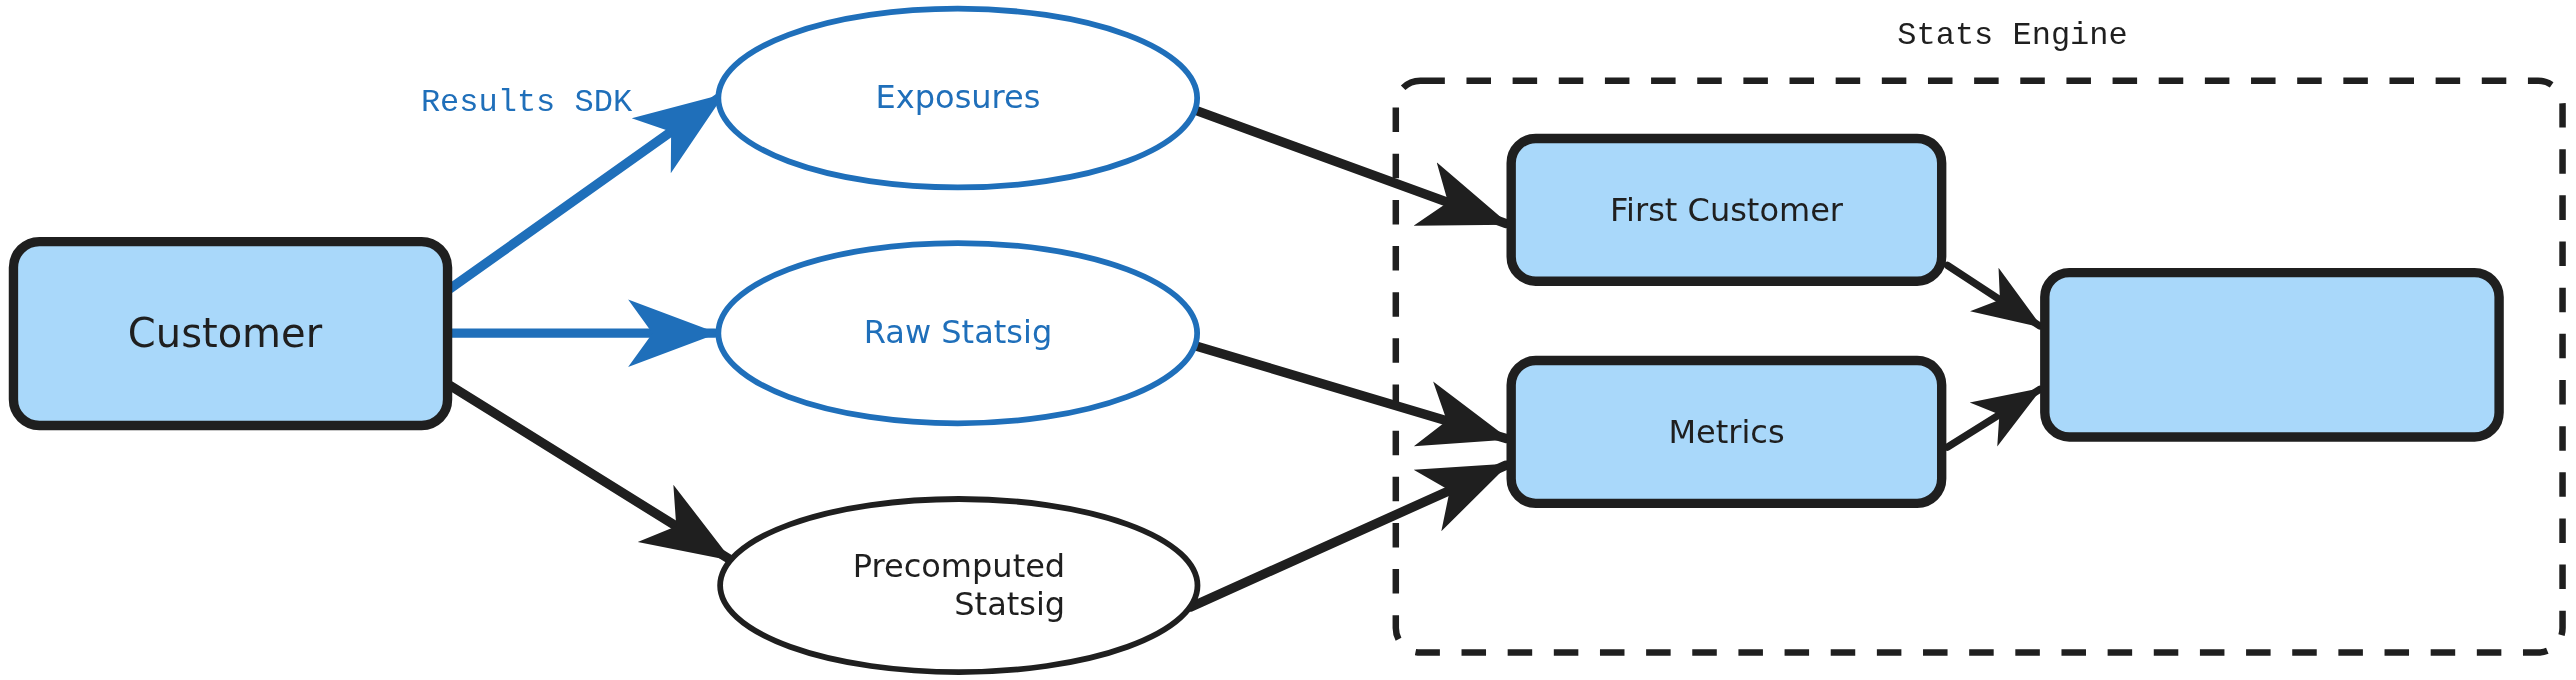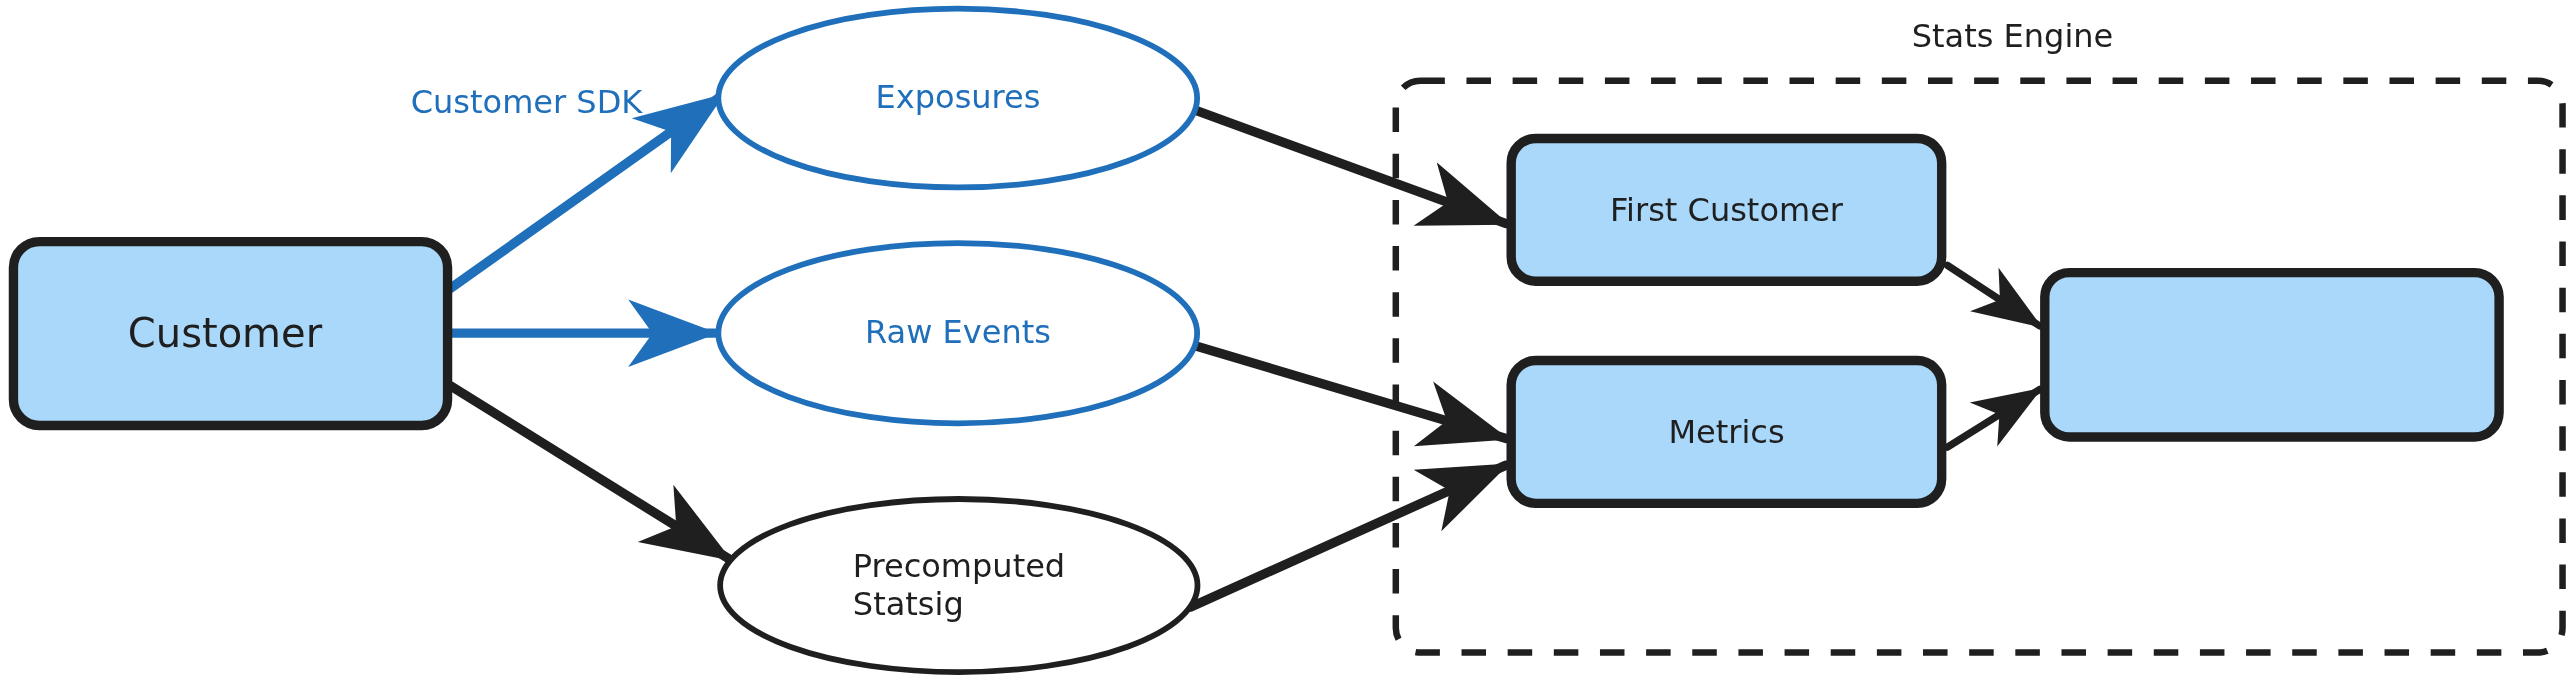--- a/index.html
+++ b/index.html
@@ -20,32 +20,33 @@
     left: 0;
     top: 0;
     width: 2576px;
     height: 680px;
   }
   .node-label {
     position: absolute;
     display: flex;
     align-items: center;
     justify-content: center;
-    text-align: left;
+    text-align: right;
     line-height: 1.18;
     pointer-events: none;
     white-space: pre-line;
   }
   .edge-label {
     position: absolute;
     display: flex;
     align-items: center;
     justify-content: center;
     text-align: center;
     white-space: nowrap;
+    font-family: Liberation Mono, monospace;
   }
   .txt-dark { color: #1f1f1f; }
   .txt-blue { color: #1f6fba; }
 </style>
 </head>
 <body>
 
 <div id="stage">
 
   <svg id="flow-svg" viewBox="0 0 3571 943" xmlns="http://www.w3.org/2000/svg">
@@ -88,29 +89,29 @@
 
     <rect x="2095" y="500" width="597" height="198" rx="34" ry="34" fill="#a9d8fa" stroke="#1f1f1f" stroke-width="13"></rect>
 
     <rect x="2835" y="378" width="630" height="228" rx="34" ry="34" fill="#a9d8fa" stroke="#1f1f1f" stroke-width="13"></rect>
   </svg>
 
   <div class="node-label txt-dark" style="left:8px; top:242px; width:434px; height:184px; font-size:40px;">Customer</div>
 
   <div class="node-label txt-blue" style="left:718px; top:8.7px; width:480px; height:179px; font-size:32px;">Exposures</div>
 
-  <div class="node-label txt-blue" style="left:718px; top:243px; width:480px; height:180px; font-size:32px;">Raw Events</div>
+  <div class="node-label txt-blue" style="left:718px; top:243px; width:480px; height:180px; font-size:32px;">Raw Statsig</div>
 
   <div class="node-label txt-dark" style="left:720px; top:499px; width:478px; height:173px; font-size:32px;">Precomputed
 Statsig</div>
 
   <div class="node-label txt-dark" style="left:1511px; top:139px; width:431px; height:143px; font-size:32px;">First Customer</div>
 
   <div class="node-label txt-dark" style="left:1511px; top:361px; width:431px; height:143px; font-size:32px;">Metrics</div>
 
 
   <div class="edge-label txt-dark" style="left:1760px; top:10.8px; width:505px; height:50px; font-size:32px;">Stats Engine</div>
 
-  <div class="edge-label txt-blue" style="left:404px; top:78px; width:245px; height:48px; font-size:32px;">Customer SDK</div>
+  <div class="edge-label txt-blue" style="left:404px; top:78px; width:245px; height:48px; font-size:32px;">Results SDK</div>
 
 
 </div>
 
 
 </body></html>

